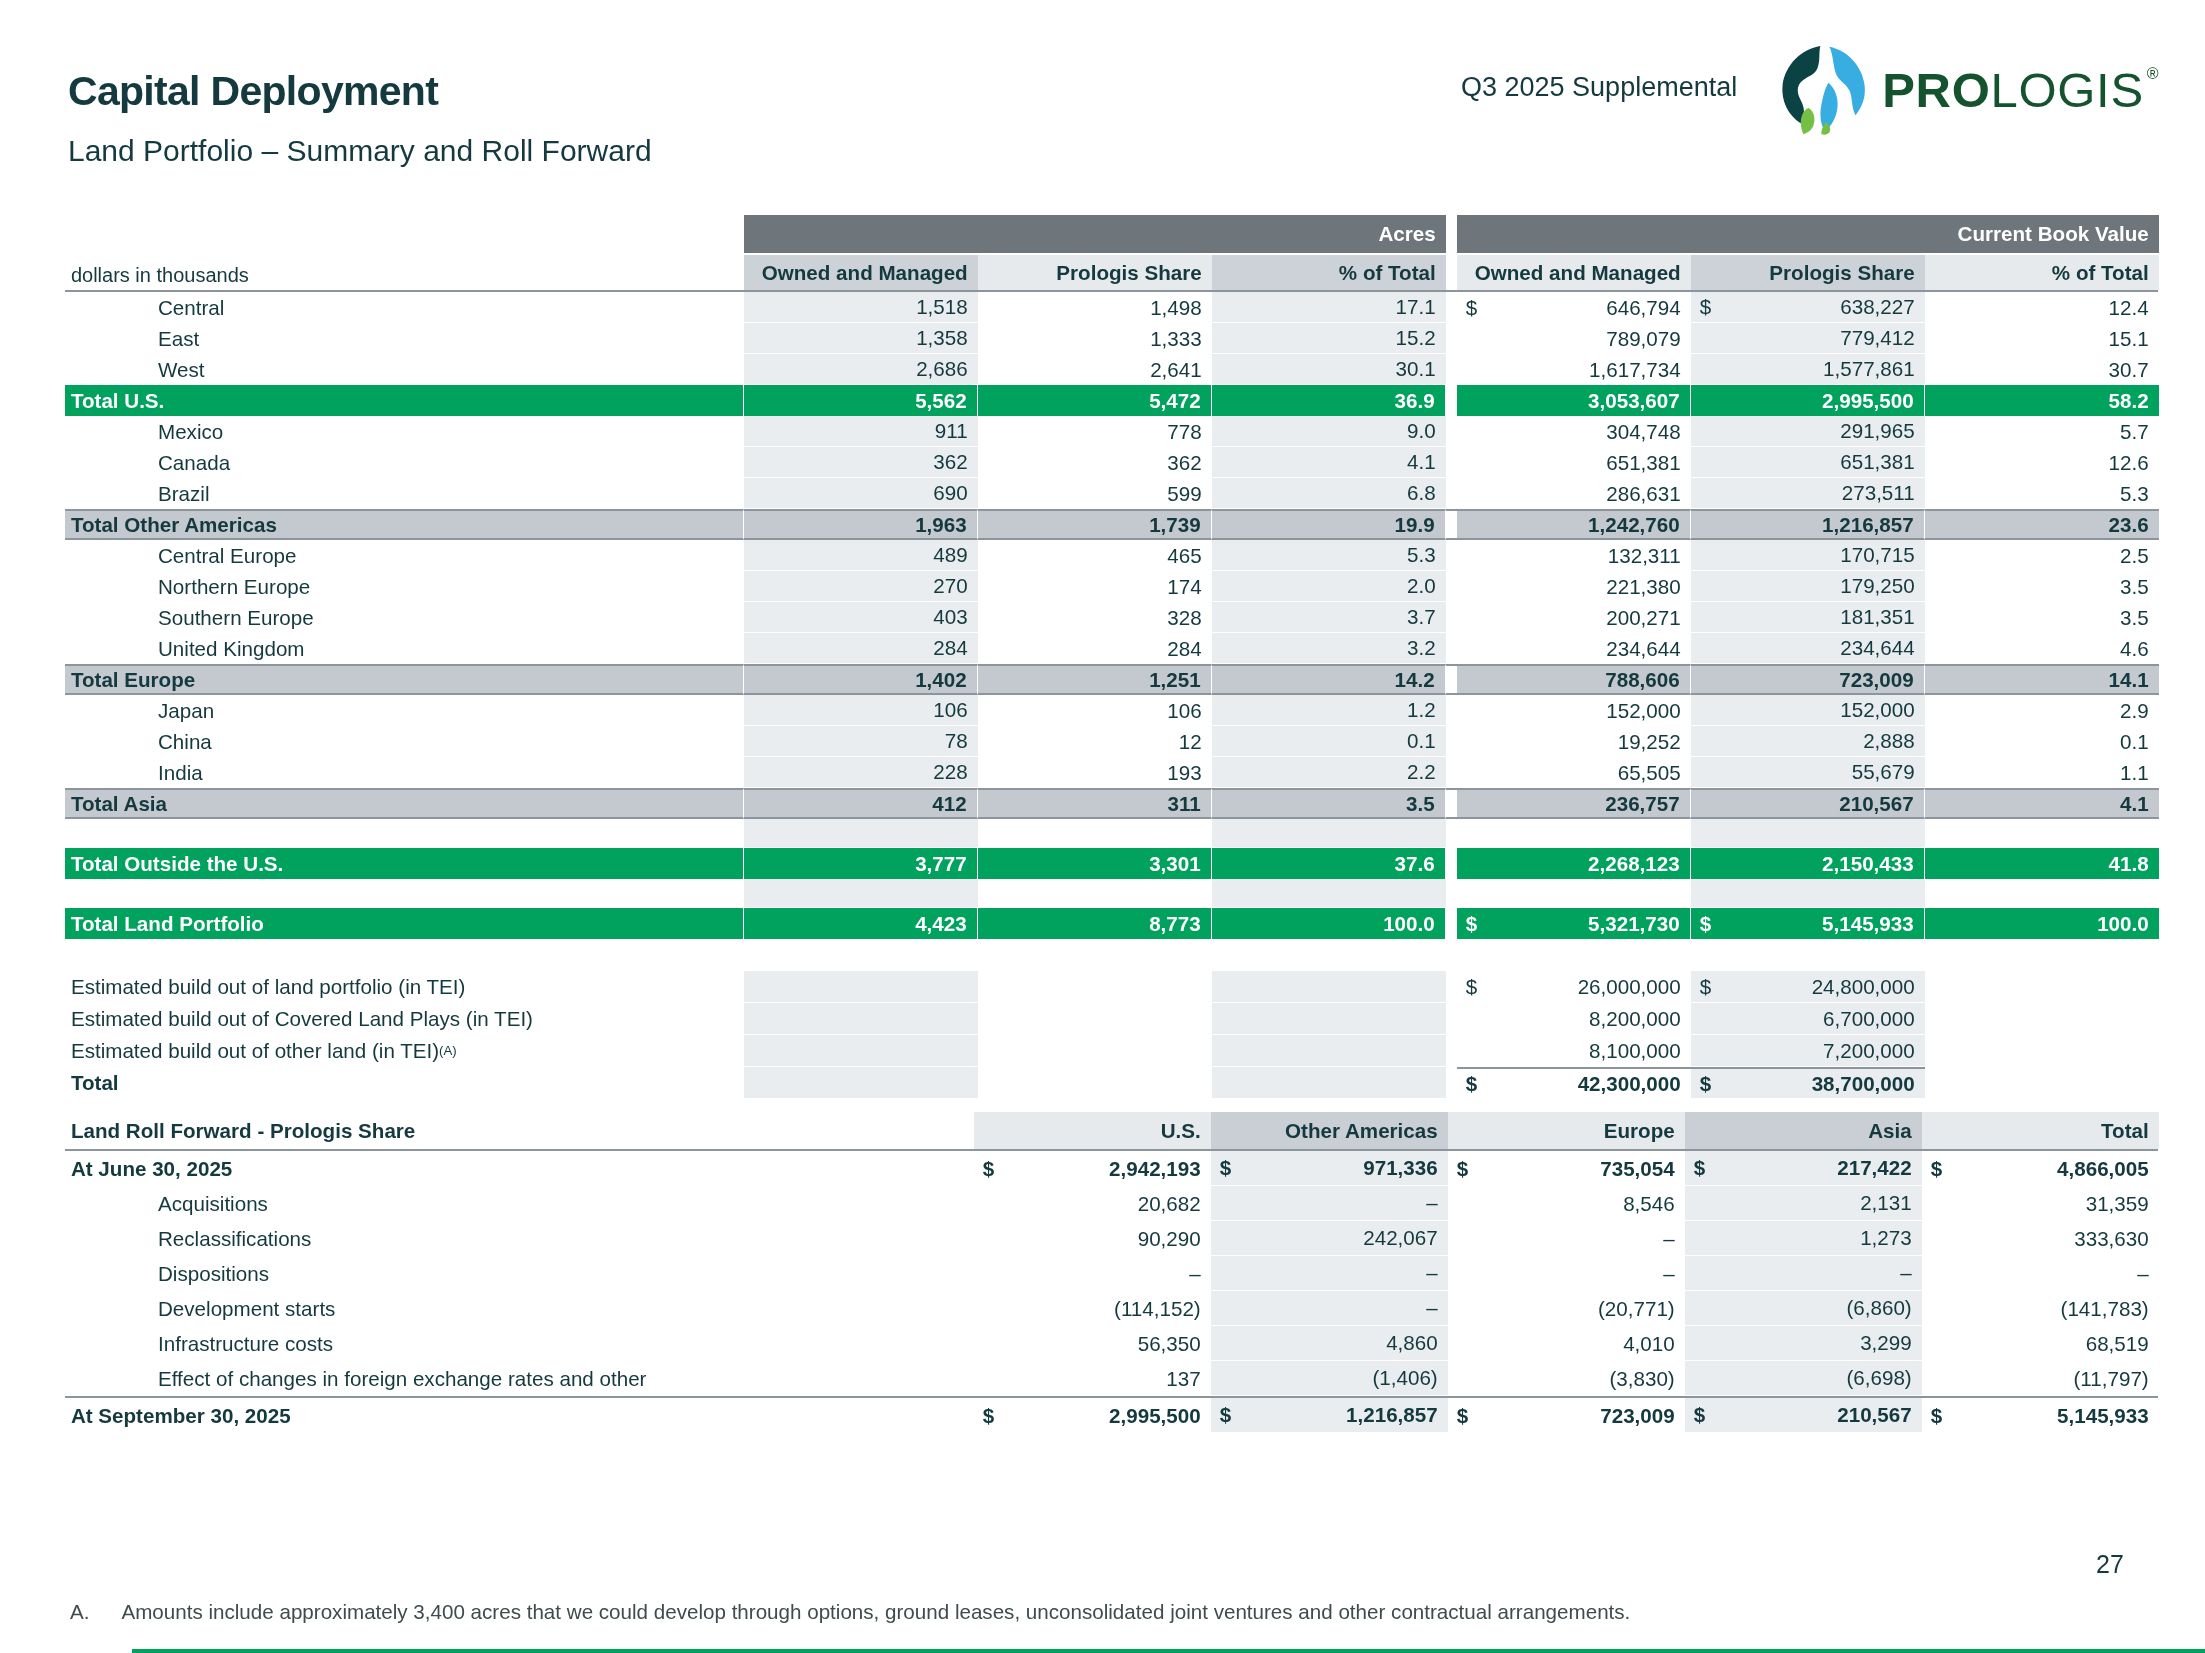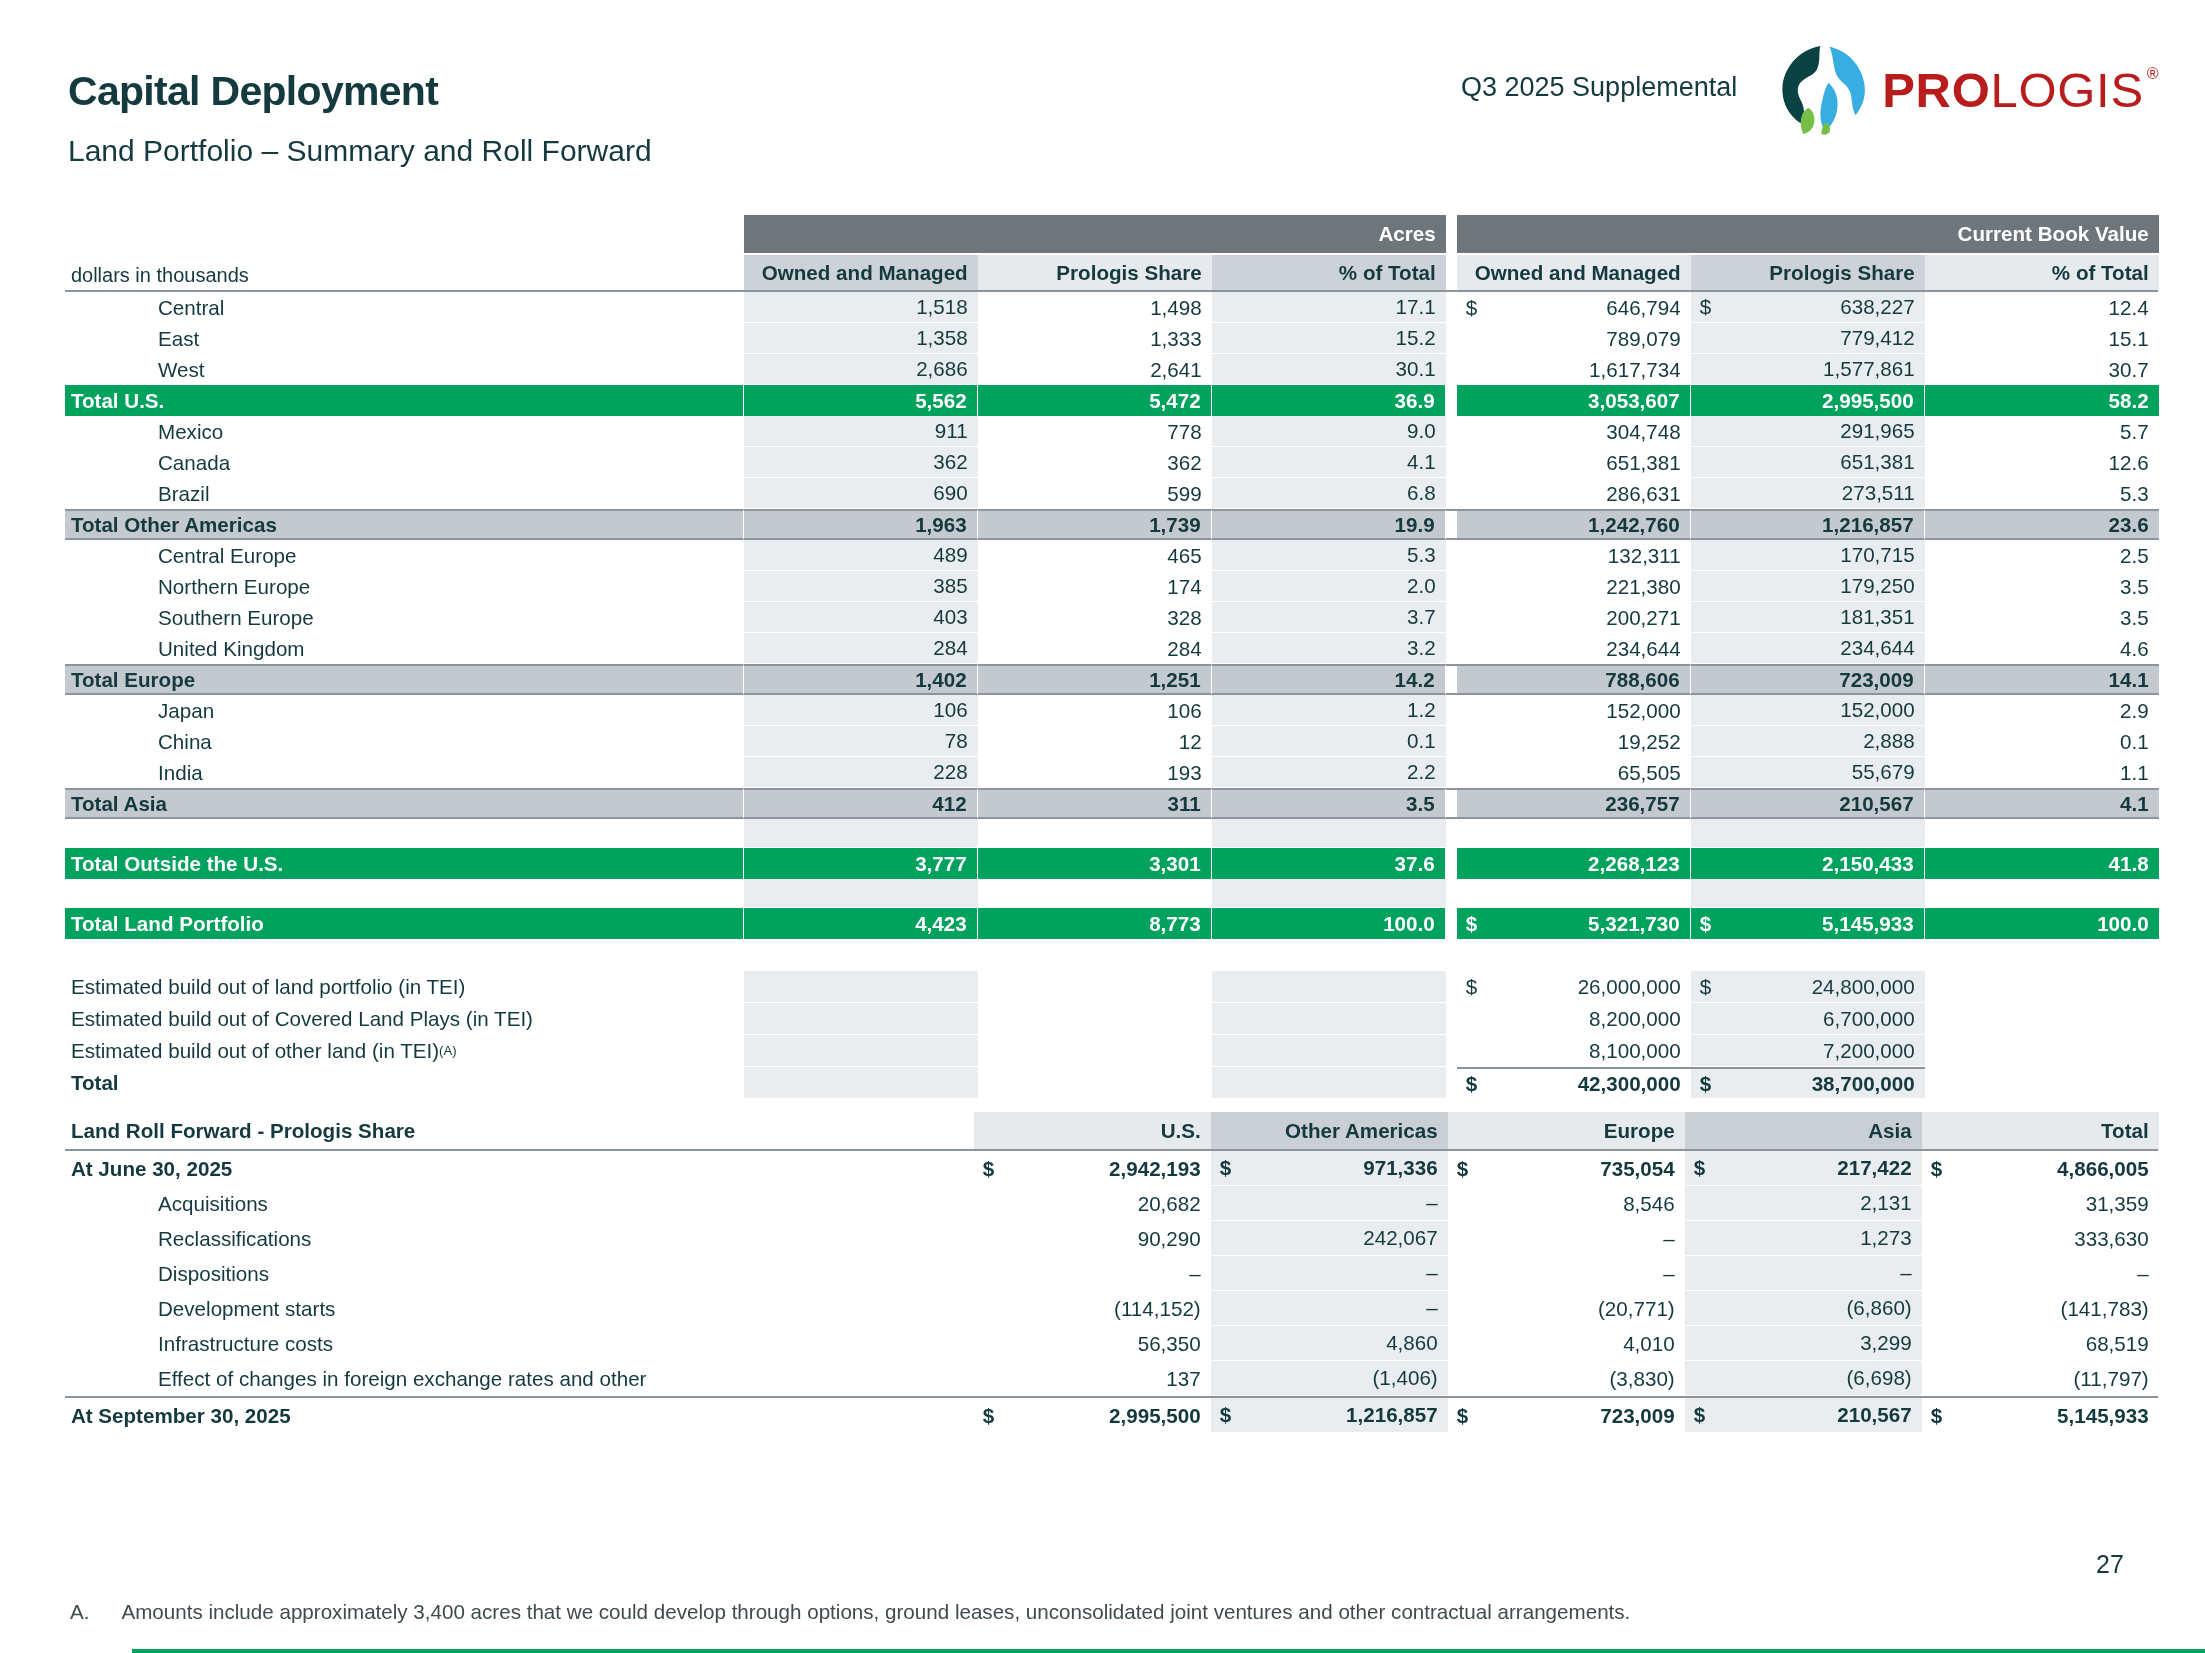--- a/index.html
+++ b/index.html
@@ -17,21 +17,21 @@
   .page{
     position:relative;width:2205px;height:1654px;background:#fff;overflow:hidden;
     font-family:"Liberation Sans","DejaVu Sans",sans-serif;color:var(--ink);
   }
   
   .hdr-title{position:absolute;left:68px;top:68px;font-size:41px;font-weight:bold;letter-spacing:-0.7px;}
   .hdr-sub{position:absolute;left:68px;top:134px;font-size:30px;font-weight:normal;}
   .hdr-supp{position:absolute;left:1461px;top:72px;font-size:27px;}
   .logo{position:absolute;left:1779px;top:38px;display:flex;align-items:center;gap:13.2px;height:103px;}
   .logo .globe{width:90px;height:90px;}
-  .wordmark{font-size:49px;letter-spacing:0.7px;color:#b91c1c;display:flex;align-items:center;}
+  .wordmark{font-size:49px;letter-spacing:0.7px;color:#14532d;display:flex;align-items:center;}
   .wordmark .b{font-weight:bold;}
   .wordmark .l{font-weight:normal;}
   .wordmark .reg{font-size:16px;vertical-align:super;margin-left:2.9px;transform:translateY(-16px);}
   
   .content{position:absolute;left:65px;top:215px;width:2093px;}
   .trow{display:grid;grid-template-columns:679px 234px 234px 234px 11px 234px 234px 234px;}
   .cell{box-sizing:border-box;display:flex;align-items:center;justify-content:flex-end;
         padding-right:10.3px;font-size:20.6px;white-space:nowrap;}
   .cell.gap{background:#fff !important;padding:0;border:none !important;}
   .cell.lbl-cell{justify-content:flex-start;padding-right:16px;padding-left:5.9px;}
@@ -319,21 +319,21 @@
           <div class="cell shade">
             <span>170,715</span>
           </div>
           <div class="cell ">
             <span>2.5</span>
           </div>
         </div>
         <div class="trow r-plain">
           <div class="cell lbl-cell ind">Northern Europe</div>
           <div class="cell shade">
-            <span>385</span>
+            <span>270</span>
           </div>
           <div class="cell ">
             <span>174</span>
           </div>
           <div class="cell shade">
             <span>2.0</span>
           </div>
           <div class="cell gap"></div>
           <div class="cell ">
             <span>221,380</span>

